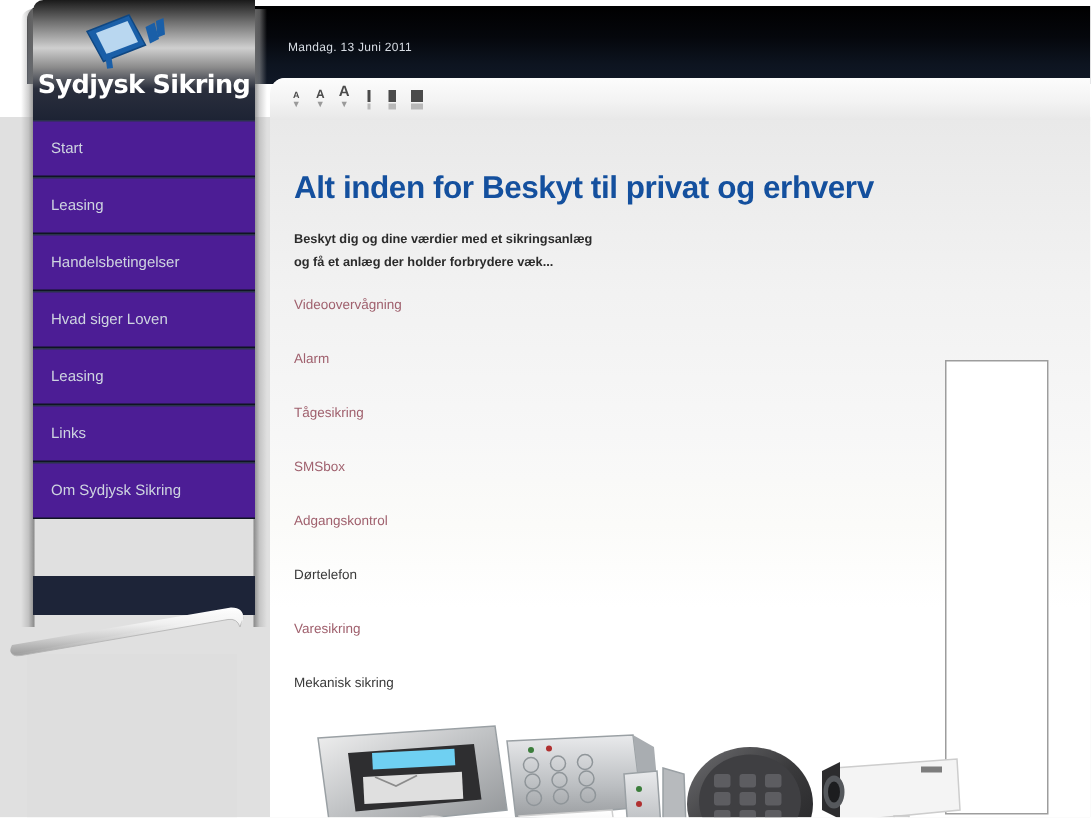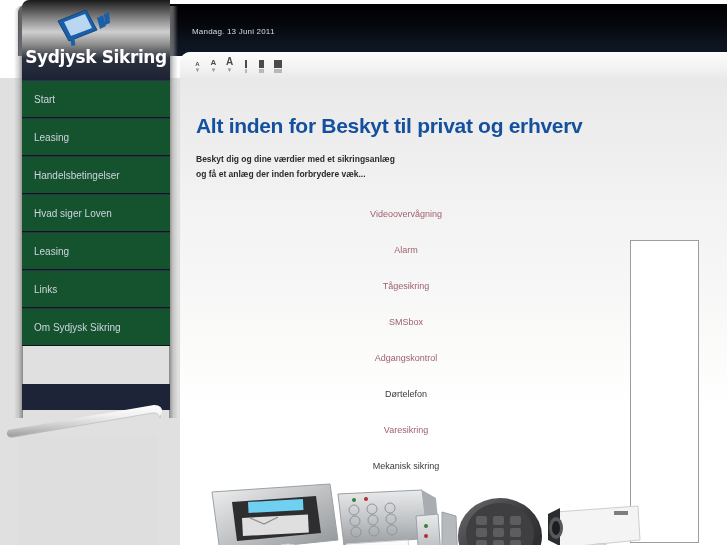--- a/index.html
+++ b/index.html
@@ -131,23 +131,22 @@
     left: 16px; top: 72px;
     font-size: 8.5px;
     font-weight: bold;
     color: #2b2b2b;
     line-height: 15px;
   }
 
   
   .linklist {
     position: absolute;
-    left: 16px; top: 116px;
+    left: 16px; top: 105px;
     width: 420px;
-    text-align: center;
   }
   .linkrow {
     height: 36px;
     line-height: 36px;
     font-size: 9px;
     color: #a0616e;
     cursor: pointer;
     white-space: nowrap;
   }
   .linkrow.dark { color: #3a3a3a; }
@@ -219,21 +218,21 @@
     background: #1d2438;
   }
   .sb-item {
     height: 38px;
     line-height: 38px;
     padding-left: 12px;
     font-size: 10px;
     color: #ced4e0;
     border-bottom: 1px solid #0f1523;
     border-top: 1px solid #2a334b;
-    background: #14532d;
+    background: #4c1d95;
     cursor: pointer;
     white-space: nowrap;
     box-sizing: border-box;
   }
   .sb-tail {
     position: absolute;
     left: 8px; top: 384px;
     width: 148px; height: 26px;
     background: #1d2438;
   }
@@ -301,21 +300,21 @@
 
       </div>
     </div>
 
     <div class="content-body">
 
       <div class="headline">Alt inden for Beskyt til privat og erhverv</div>
 
       <div class="subline">
         <div>Beskyt dig og dine værdier  med et sikringsanlæg</div>
-        <div>og få et anlæg der inden forbrydere væk...</div>
+        <div>og få et anlæg der holder forbrydere væk...</div>
       </div>
 
       <div class="linklist">
         <div class="linkrow">Videoovervågning</div>
         <div class="linkrow">Alarm</div>
         <div class="linkrow">Tågesikring</div>
         <div class="linkrow">SMSbox</div>
         <div class="linkrow">Adgangskontrol</div>
         <div class="linkrow dark">Dørtelefon</div>
         <div class="linkrow">Varesikring</div>

